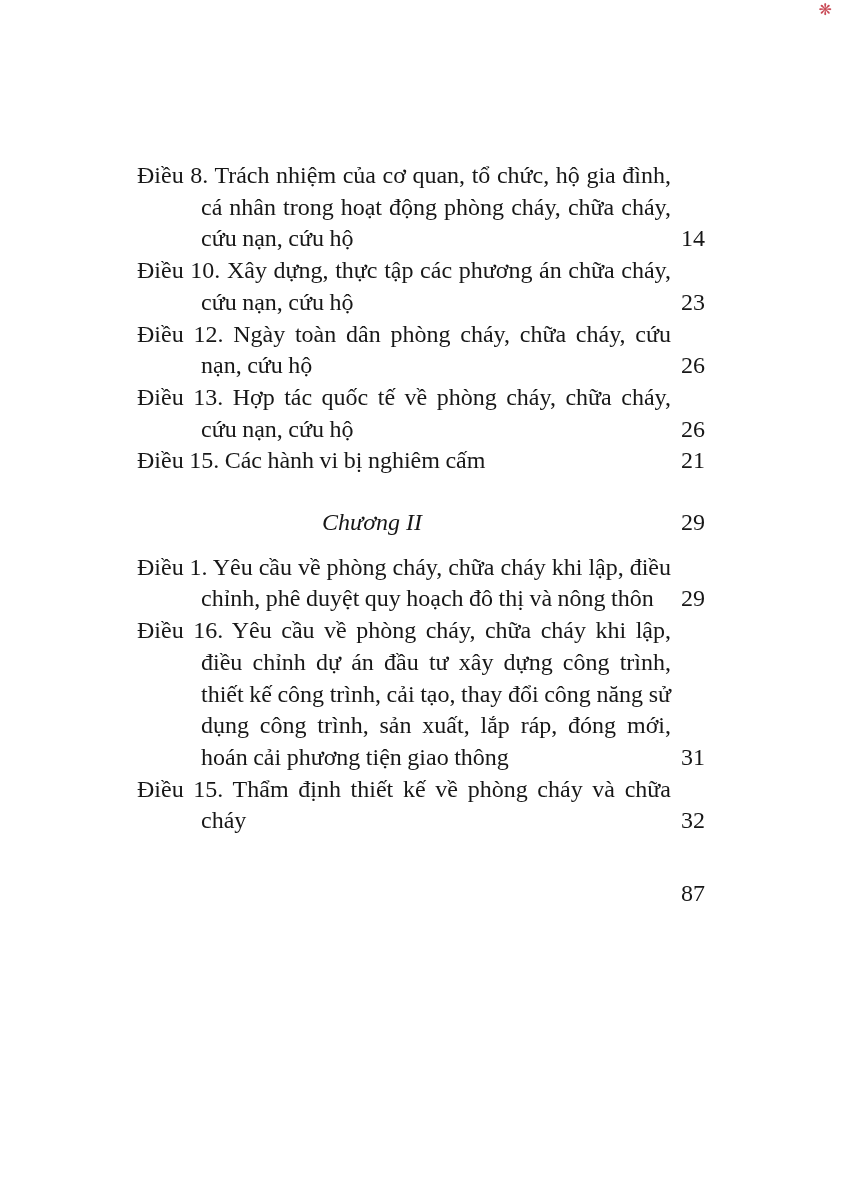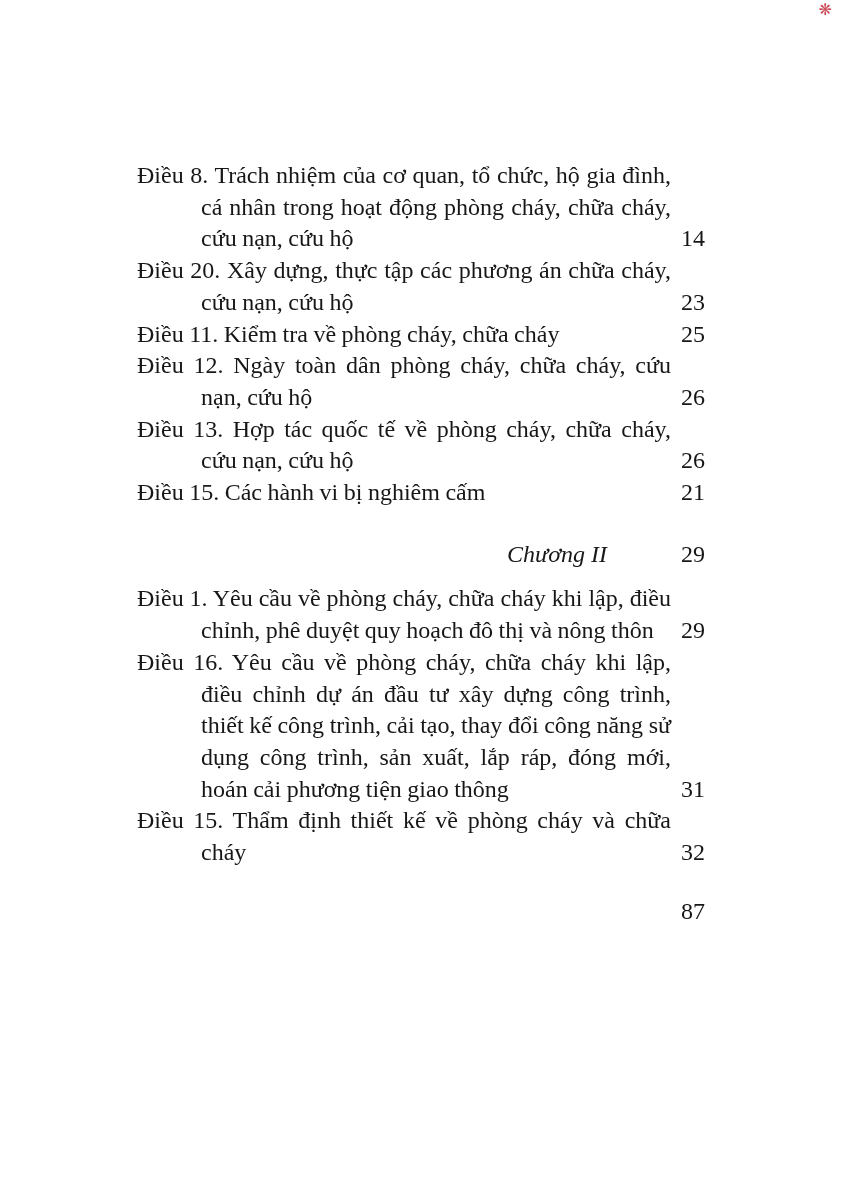--- a/index.html
+++ b/index.html
@@ -49,53 +49,49 @@
   }
   .chapter {
     display: flex;
     align-items: flex-end;
     margin: 30px 0 13px 0;
   }
   .chapter-titles {
     width: 470px;
     text-align: center;
   }
-  .chapter-label { font-style: italic; text-align: right; }
+  .chapter-label { font-style: italic; }
   .footer-page {
     width: 568px;
     text-align: right;
-    margin-top: 27px;
+    margin-top: 41px;
   }
 </style>
 </head>
 <body>
 
 <div class="page">
 
   <span class="flower">❋</span>
 
   <main class="toc">
 
     <section>
 
         <div class="entry">
           <p class="entry-text">Điều 8. Trách nhiệm của cơ quan, tổ chức, hộ gia đình, cá nhân trong hoạt động phòng cháy, chữa cháy, cứu nạn, cứu hộ</p>
           <span class="entry-page">14</span>
         </div>
 
 
         <div class="entry">
-          <p class="entry-text">Điều 20. Xây dựng, thực tập các phương án chữa cháy, cứu nạn, cứu hộ</p>
+          <p class="entry-text">Điều 10. Xây dựng, thực tập các phương án chữa cháy, cứu nạn, cứu hộ</p>
           <span class="entry-page">23</span>
         </div>
 
-        <div class="entry">
-          <p class="entry-text">Điều 11. Kiểm tra về phòng cháy, chữa cháy</p>
-          <span class="entry-page">25</span>
-        </div>
 
         <div class="entry">
           <p class="entry-text">Điều 12. Ngày toàn dân phòng cháy, chữa cháy, cứu nạn, cứu hộ</p>
           <span class="entry-page">26</span>
         </div>
 
         <div class="entry">
           <p class="entry-text">Điều 13. Hợp tác quốc tế về phòng cháy, chữa cháy, cứu nạn, cứu hộ</p>
           <span class="entry-page">26</span>
         </div>

